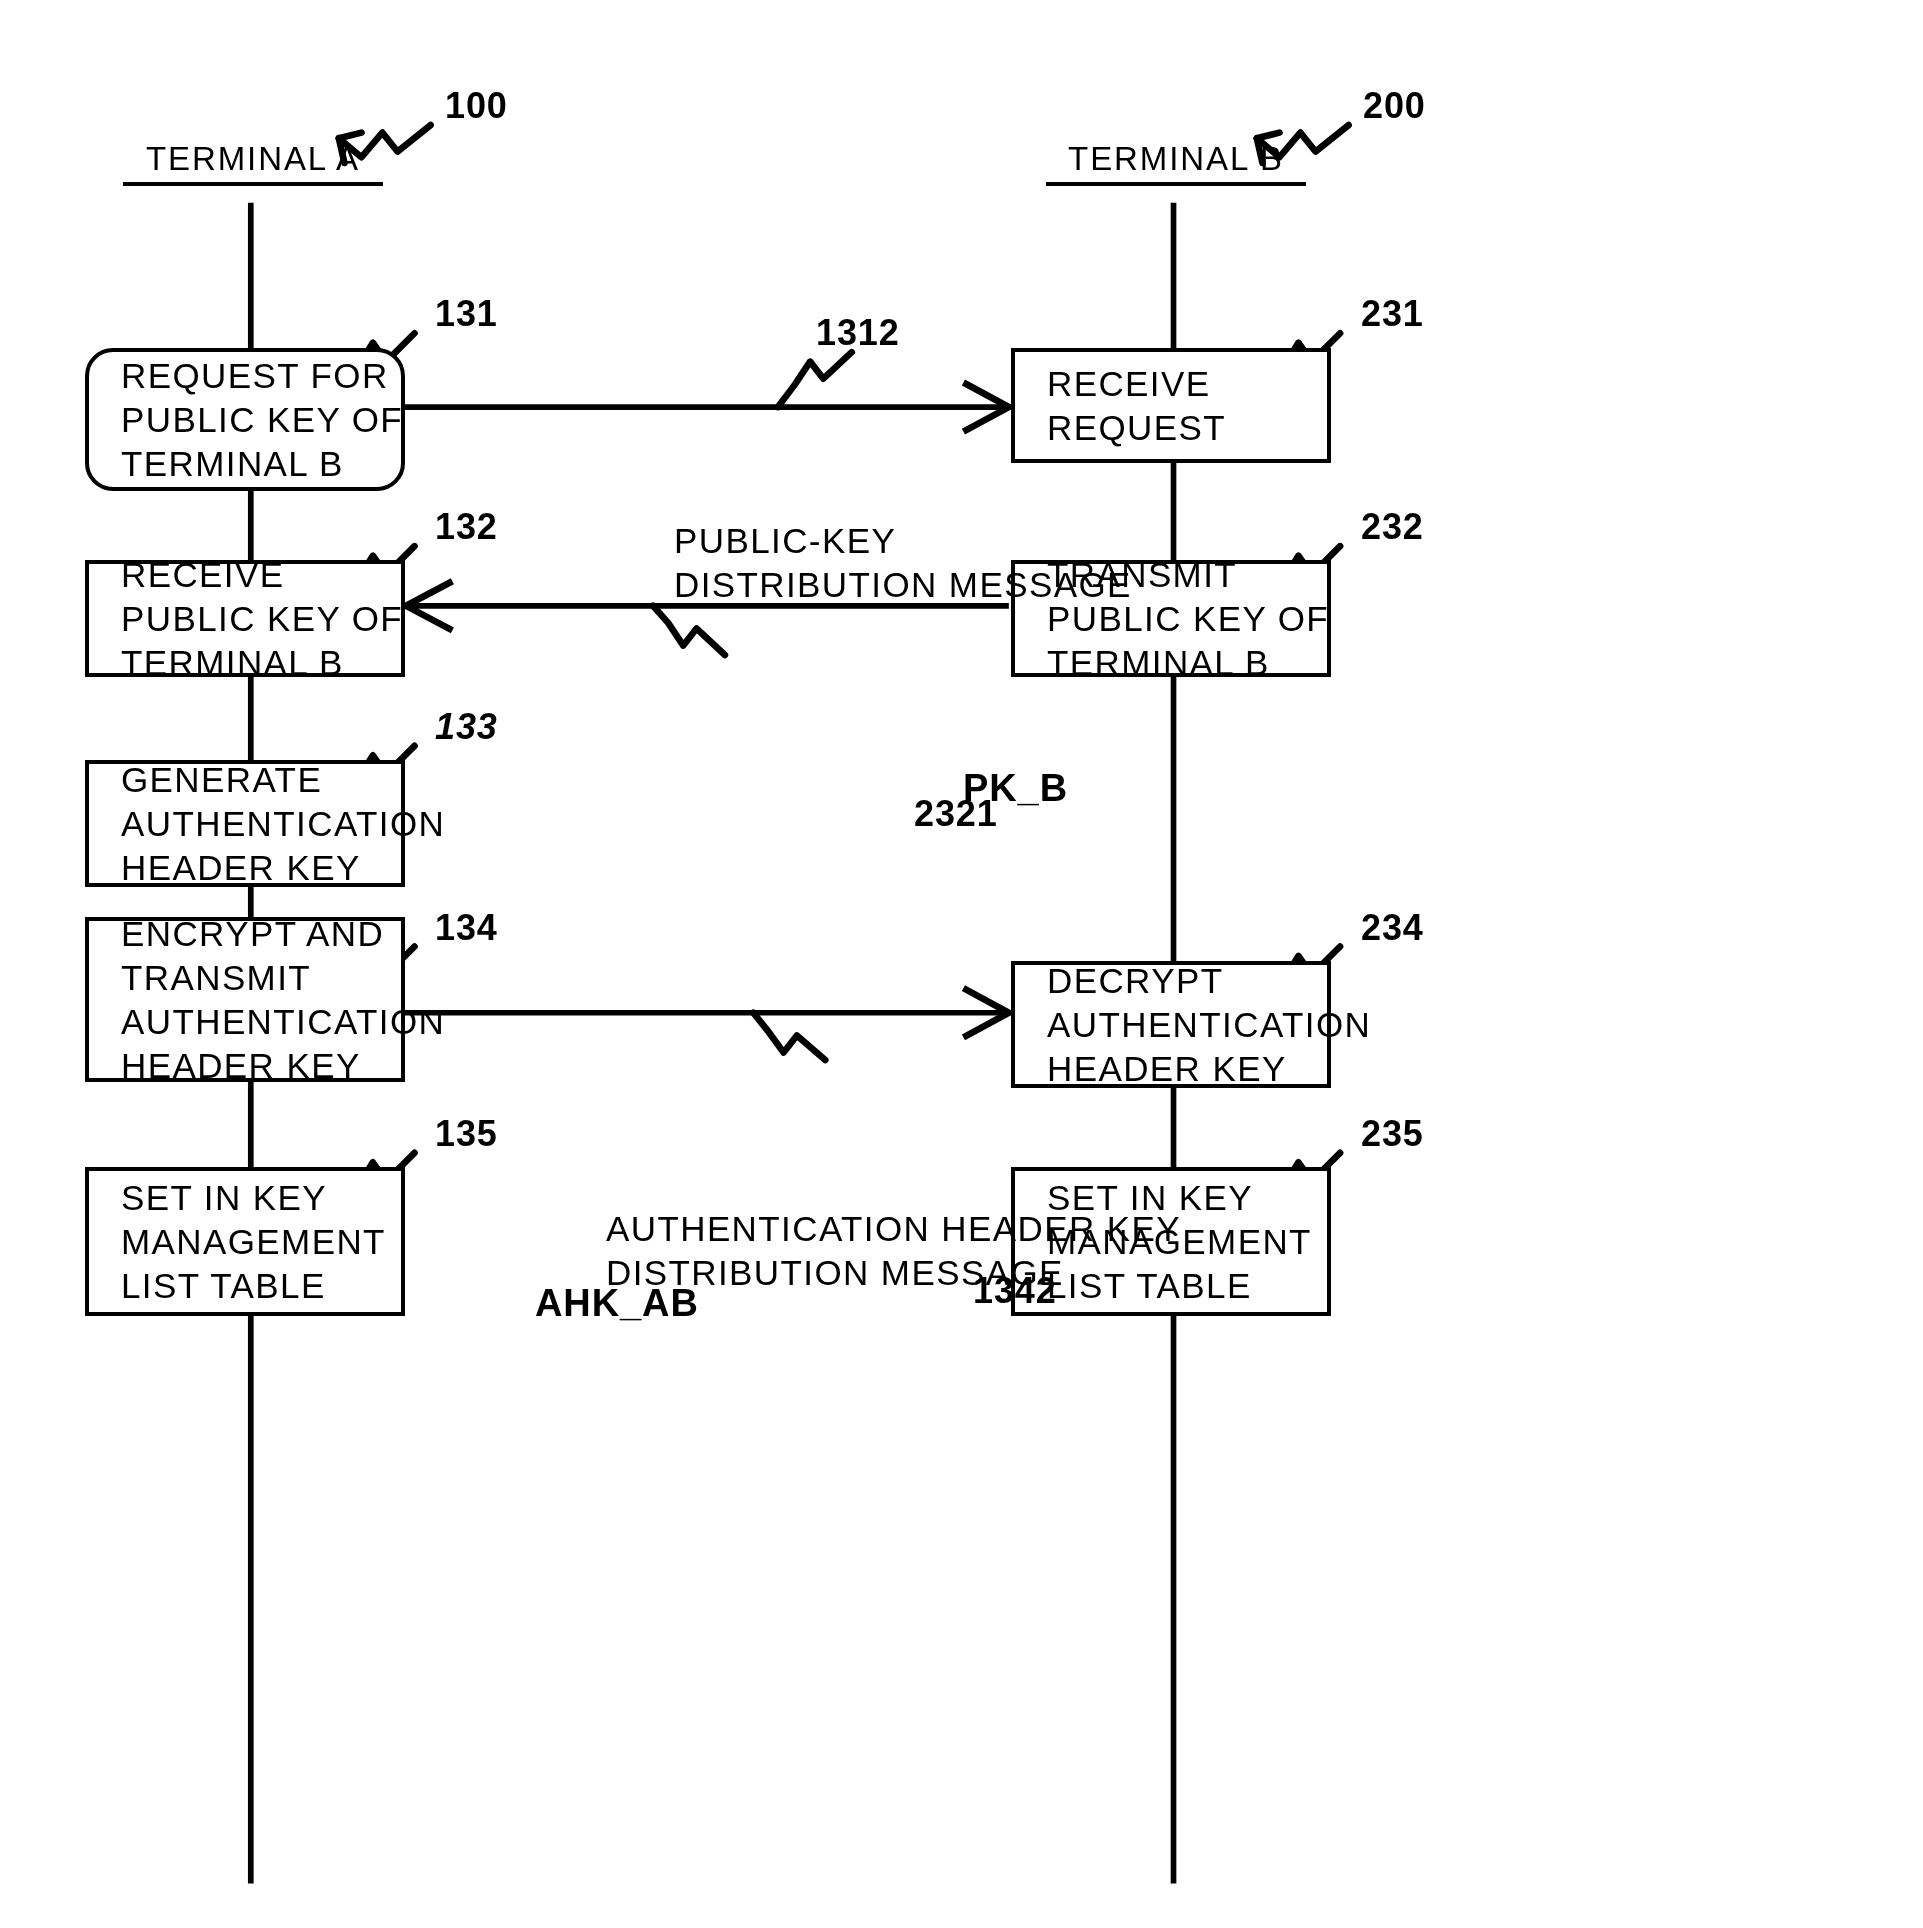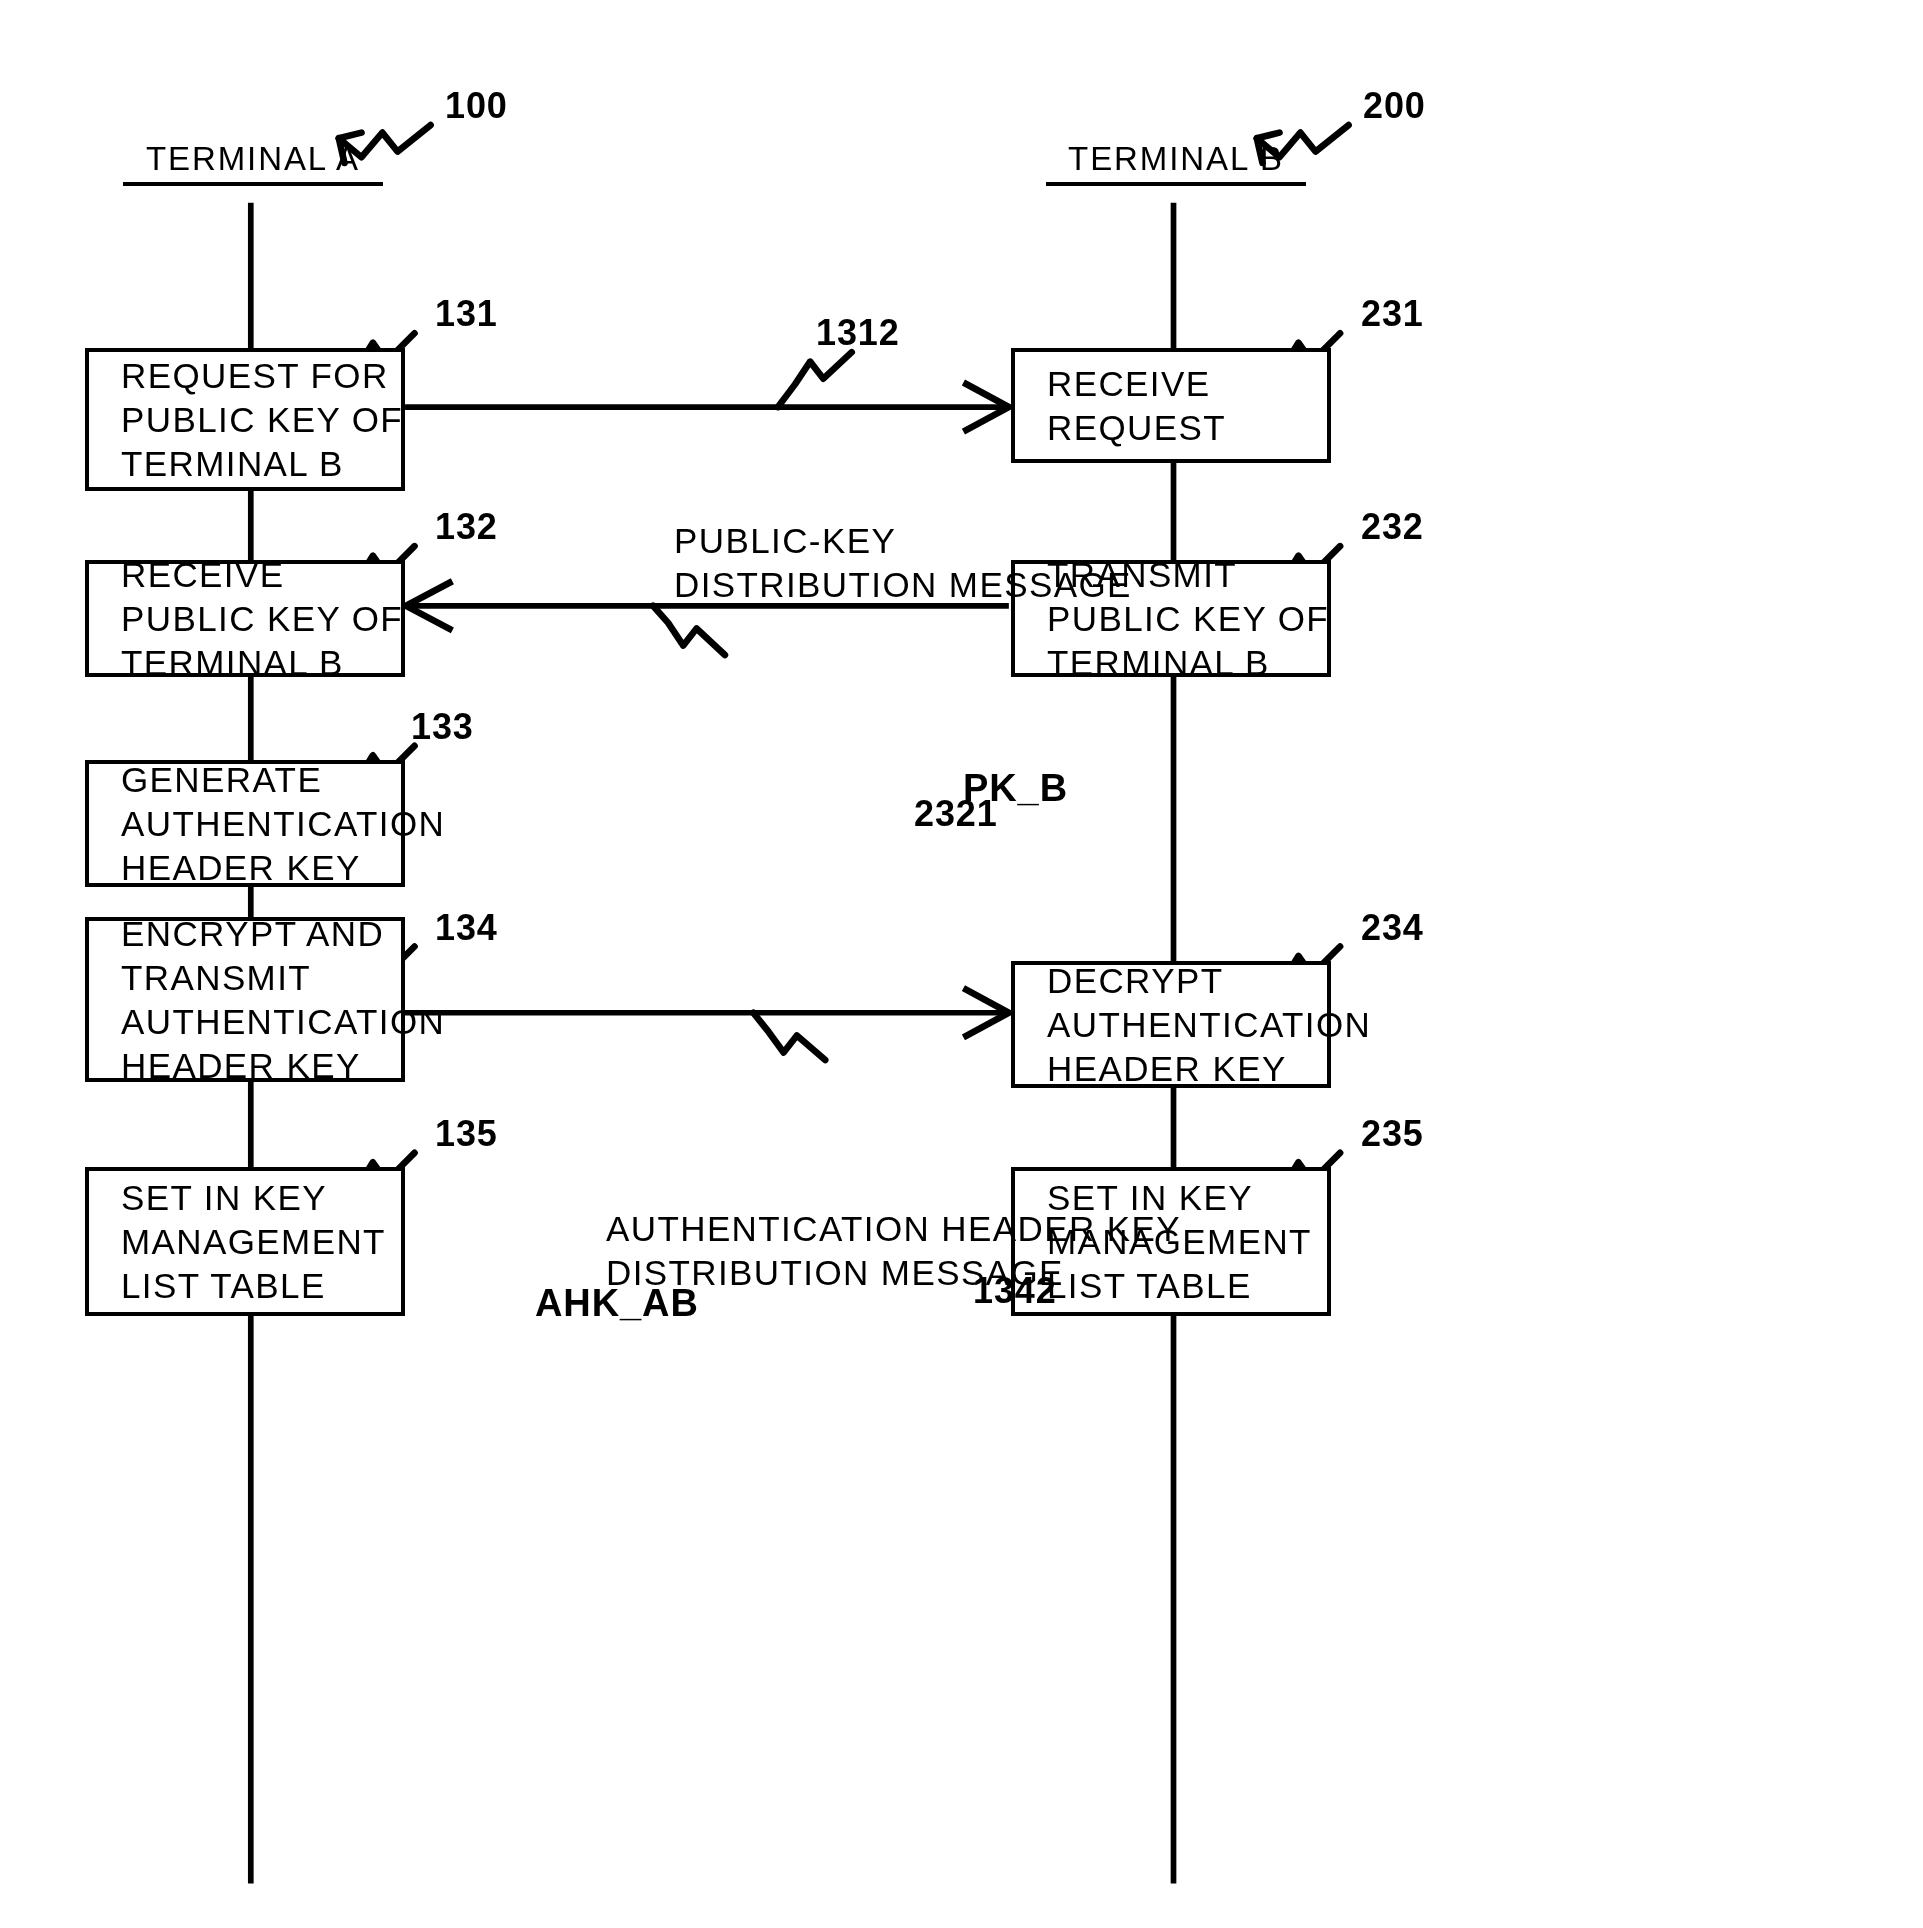--- a/index.html
+++ b/index.html
@@ -84,40 +84,40 @@
     <div class="rule"></div>
   </div>
   <div class="ref" style="left:445px;top:85px;">100</div>
 
   <div class="colhead" style="left:1046px;top:140px;width:260px;">
     <div class="name">TERMINAL B</div>
     <div class="rule"></div>
   </div>
   <div class="ref" style="left:1363px;top:85px;">200</div>
 
-  <div class="box" style="left:85px;top:348px;width:320px;height:143px;">
+  <div class="box" style="left:85px;top:348px;width:320px;height:143px;border-radius:28px;">
     <div class="txt">REQUEST FOR
 PUBLIC KEY OF
 TERMINAL B</div>
   </div>
   <div class="ref" style="left:435px;top:293px;">131</div>
 
   <div class="box" style="left:85px;top:560px;width:320px;height:117px;">
     <div class="txt">RECEIVE
 PUBLIC KEY OF
 TERMINAL B</div>
   </div>
   <div class="ref" style="left:435px;top:506px;">132</div>
 
   <div class="box" style="left:85px;top:760px;width:320px;height:127px;">
     <div class="txt">GENERATE
 AUTHENTICATION
 HEADER KEY</div>
   </div>
-  <div class="ref" style="left:411px;top:706px;">133</div>
+  <div class="ref" style="left:435px;top:706px;font-style:italic;">133</div>
 
   <div class="box" style="left:85px;top:917px;width:320px;height:165px;">
     <div class="txt">ENCRYPT AND
 TRANSMIT
 AUTHENTICATION
 HEADER KEY</div>
   </div>
   <div class="ref" style="left:435px;top:907px;">134</div>
 
   <div class="box" style="left:85px;top:1167px;width:320px;height:149px;">

